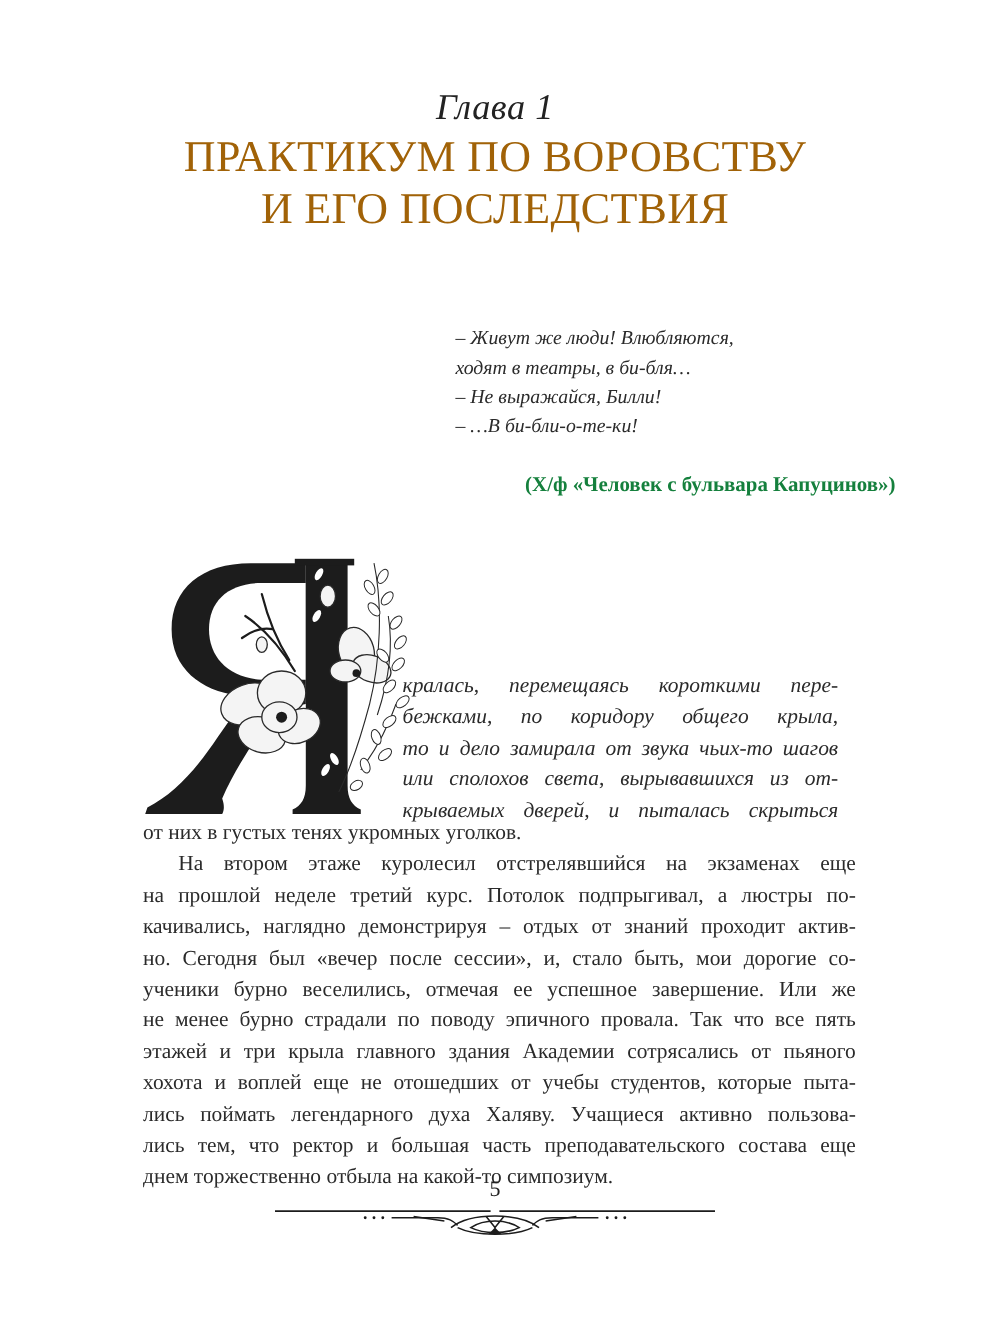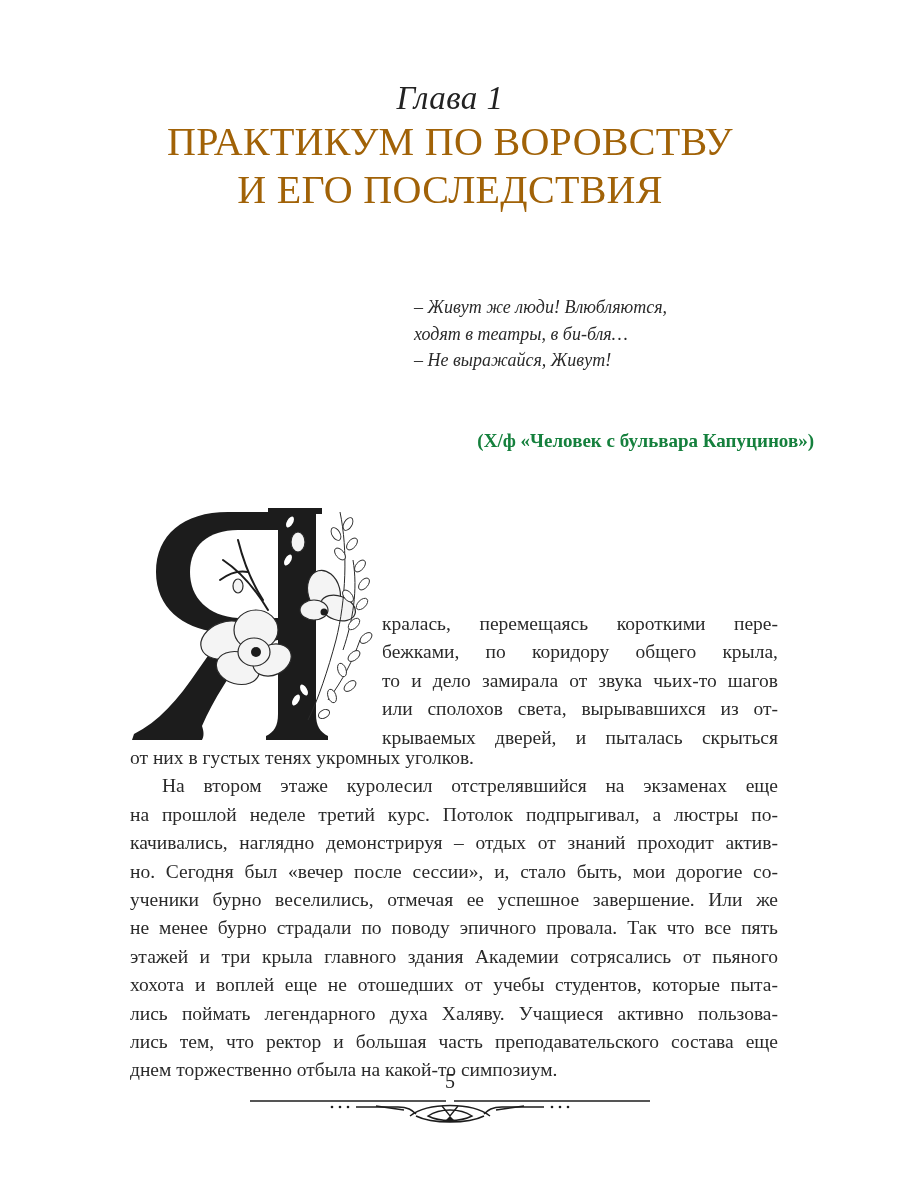--- a/index.html
+++ b/index.html
@@ -93,26 +93,27 @@
     .line {
       display: block;
       text-align: justify;
       text-align-last: justify;
       white-space: nowrap;
       overflow: visible;
     }
     .line.last { text-align-last: left; }
     .dropcap-lines {
       position: absolute;
-      left: 382px;
+      left: 366px;
       top: 610px;
       width: 396px;
       font-size: 19.5px;
       line-height: 28.4px;
       color: #2a2a2a;
+      font-style: italic;
     }
     .para-rest {
       top: 744px;
     }
     .indent { text-indent: 32px; }
 
     
     .page-number {
       position: absolute;
       left: 0; width: 900px;
@@ -137,21 +138,22 @@
 
   <div class="chapter-label">Глава 1</div>
   <div class="chapter-title">
     <div>ПРАКТИКУМ ПО ВОРОВСТВУ</div>
     <div>И ЕГО ПОСЛЕДСТВИЯ</div>
   </div>
 
   <div class="epigraph">
     <div>– Живут же люди! Влюбляются,</div>
     <div>ходят в театры, в би-бля…</div>
-    <div>– Не выражайся, Живут!</div>
+    <div>– Не выражайся, Билли!</div>
+    <div>– …В би-бли-о-те-ки!</div>
   </div>
   <div class="epigraph-source">(Х/ф «Человек с бульвара Капуцинов»)</div>
 
   <div class="dropcap">
     <svg width="250" height="244" viewBox="0 0 250 244">
 
       <path d="M170 12 L 100 12 C 55 12 28 35 28 72 C 28 108 55 128 88 132 L 96 133 L 70 170 C 50 200 30 222 6 234 L 4 240 L 74 240 C 76 236 76 232 74 226 C 85 200 104 172 122 145 L 150 140 L 150 12 Z" fill="#1c1c1c"></path>
 
       <path d="M150 30 L 110 30 C 80 30 62 46 62 72 C 62 98 80 116 110 118 L 150 118 Z" fill="#ffffff"></path>
 

